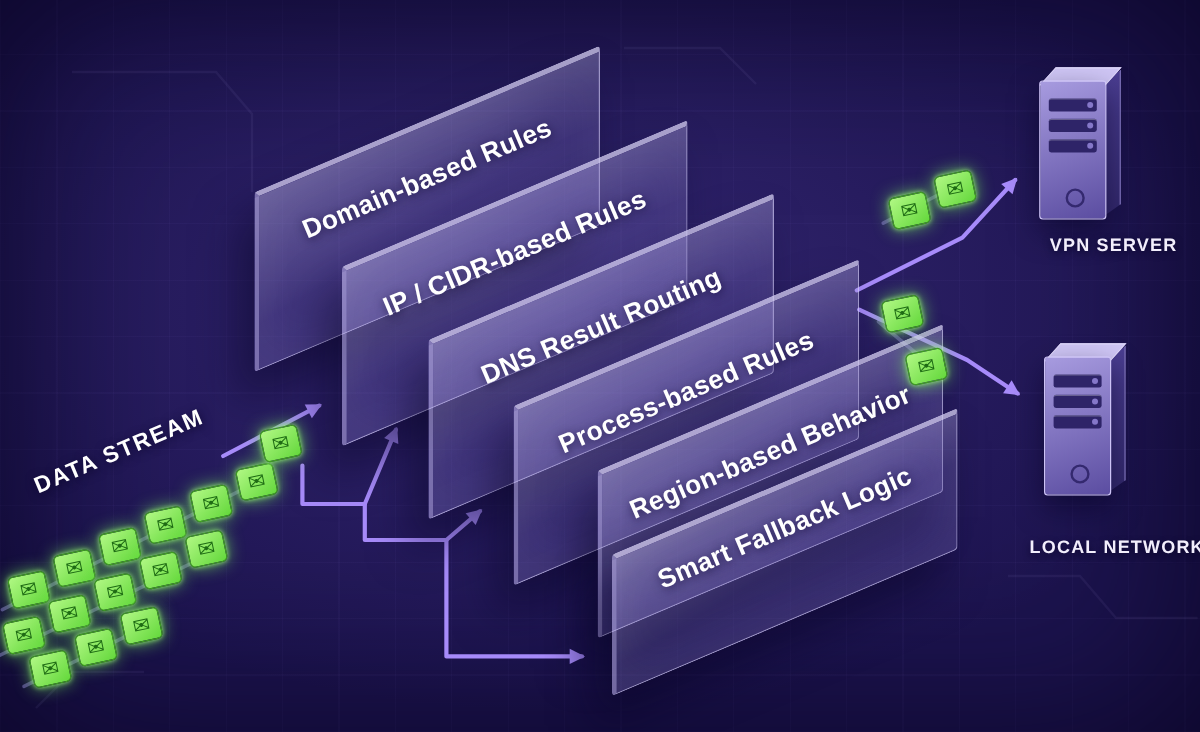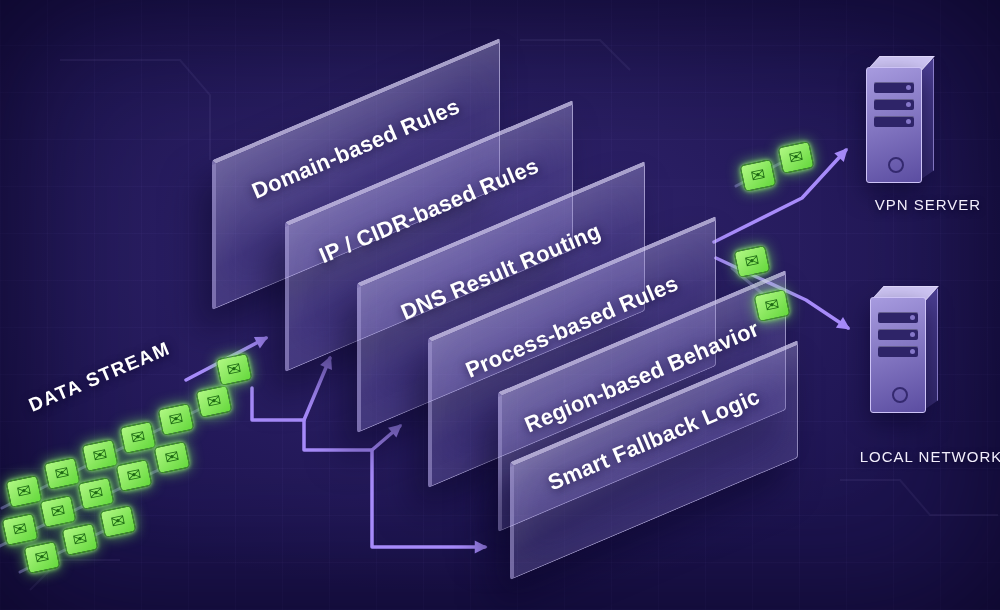--- a/index.html
+++ b/index.html
@@ -34,21 +34,21 @@
   }
 
   
   .stream-label{
     position:absolute;left:24px;top:366px;
     transform:rotate(-23deg);
     font-weight:800;font-size:19px;letter-spacing:1.5px;
     color:#ffffff;text-shadow:0 2px 8px rgba(10,5,40,.8);white-space:nowrap;
   }
   .server-label{
-    position:absolute;font-weight:400;font-size:15px;letter-spacing:1px;
+    position:absolute;font-weight:700;font-size:15px;letter-spacing:1px;
     color:var(--server-label,#f2eefc);text-align:center;white-space:nowrap;
     text-shadow:0 2px 6px rgba(10,5,40,.8);
   }
 
   
   .env{
     position:absolute;width:30px;height:25px;
     display:flex;align-items:center;justify-content:center;
     background:linear-gradient(145deg,#b1f884,#64d83c);
     border:1px solid #3f9c22;border-radius:5px;

